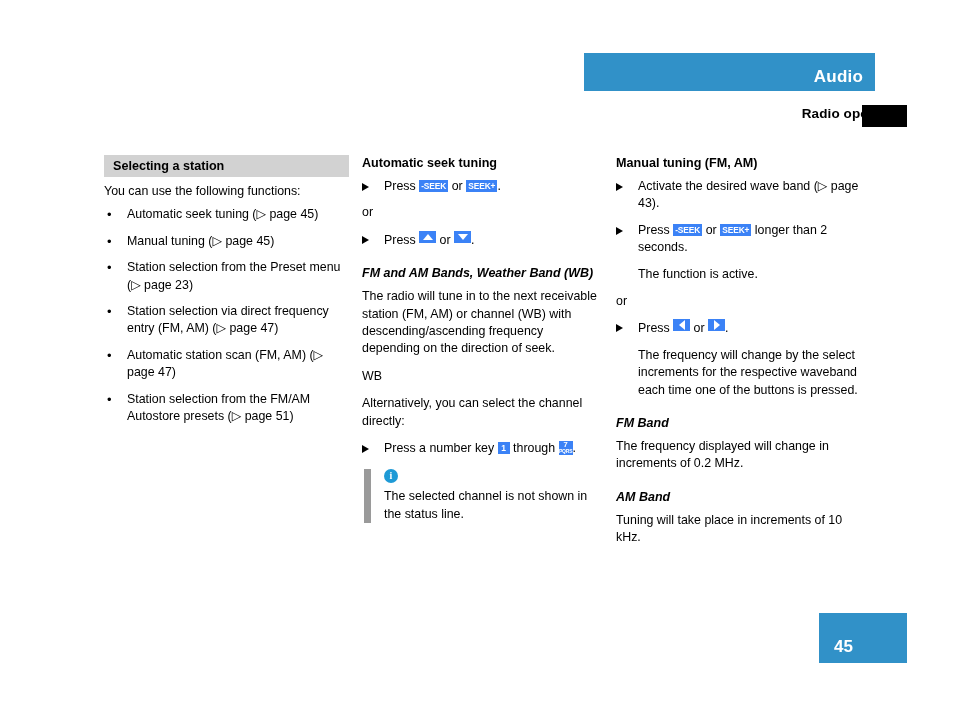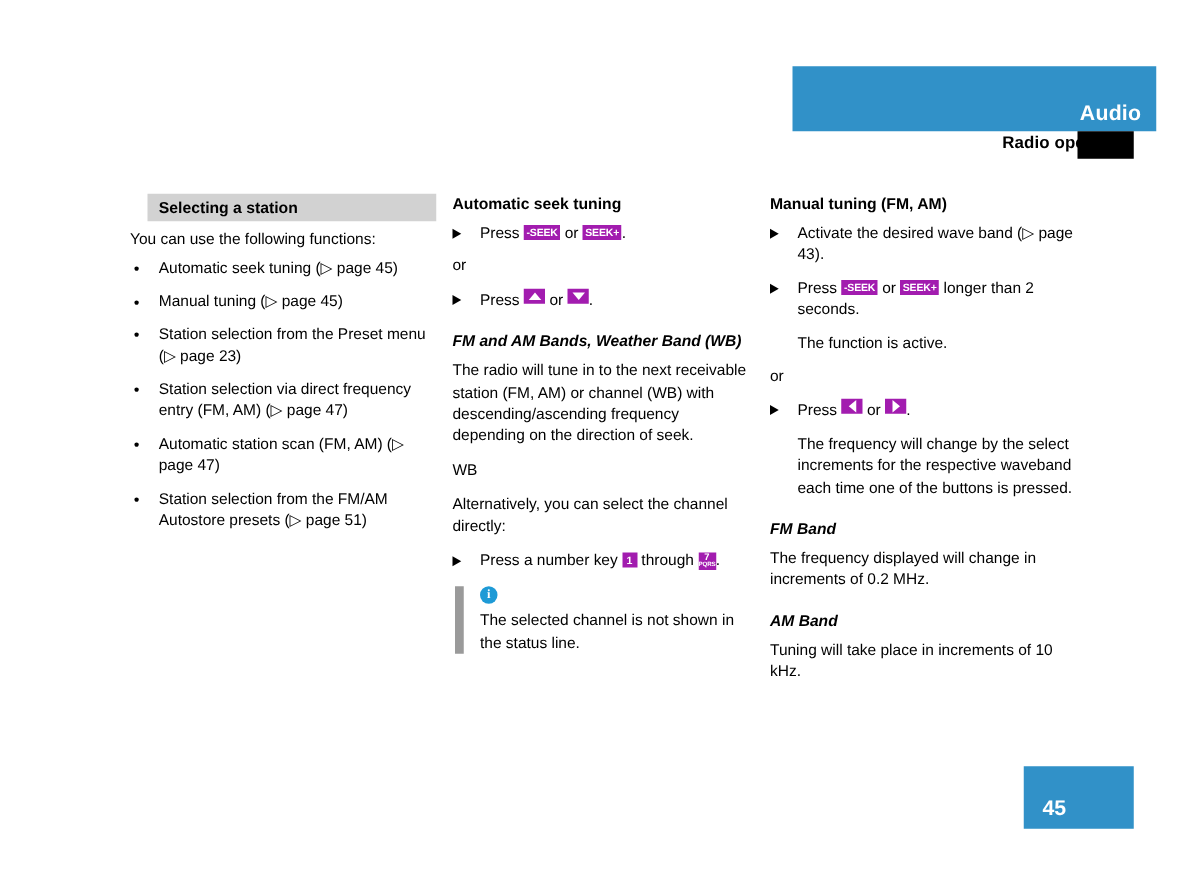--- a/index.html
+++ b/index.html
@@ -12,24 +12,24 @@
     height: 716px;
     position: relative;
     font-family: "Liberation Sans", sans-serif;
     color: #000000;
     -webkit-font-smoothing: antialiased;
   }
 
   
   .hdr-blue {
     position: absolute;
-    left: 634px;
+    left: 584px;
     top: 53px;
     width: 291px;
-    height: 52px;
+    height: 38px;
     background: #3191c8;
   }
   .hdr-blue .hdr-title {
     position: absolute;
     right: 12px;
     bottom: 4px;
     color: #ffffff;
     font-size: 17px;
     font-weight: bold;
     letter-spacing: .2px;
@@ -82,21 +82,20 @@
   .col-3 { left: 616px; width: 245px; }
 
   
   .sec-bar {
     background: #d2d2d2;
     font-weight: bold;
     font-size: 12.6px;
     line-height: 18px;
     padding: 2px 0 2px 9px;
     margin-bottom: 6px;
-    margin-left: 14px;
   }
 
   h3.head {
     font-size: 12.6px;
     font-weight: bold;
     line-height: 17px;
     margin: 0 0 6px 0;
   }
   h4.subhead {
     font-size: 12.5px;
@@ -144,21 +143,21 @@
     border-left: 7px solid #000;
     border-top: 4.5px solid transparent;
     border-bottom: 4.5px solid transparent;
   }
   .indent { padding-left: 22px; margin-bottom: 10px; }
   .or-line { margin: 0 0 9px 0; }
 
   
   .key {
     display: inline-block;
-    background: #a21caf;
+    background: #3b82f6;
     color: #ffffff;
     font-weight: bold;
     vertical-align: 1px;
   }
   .key-seek {
     font-size: 8.4px;
     line-height: 12px;
     height: 12px;
     padding: 0 2px;
     letter-spacing: -0.1px;

